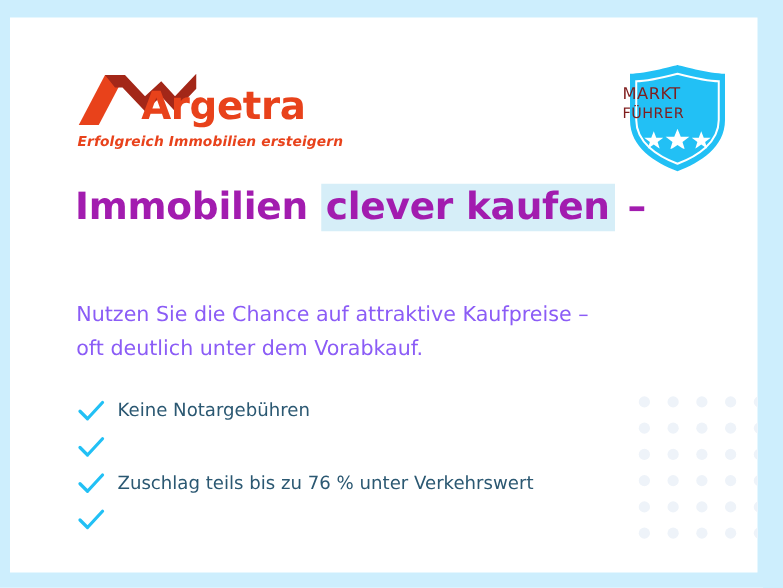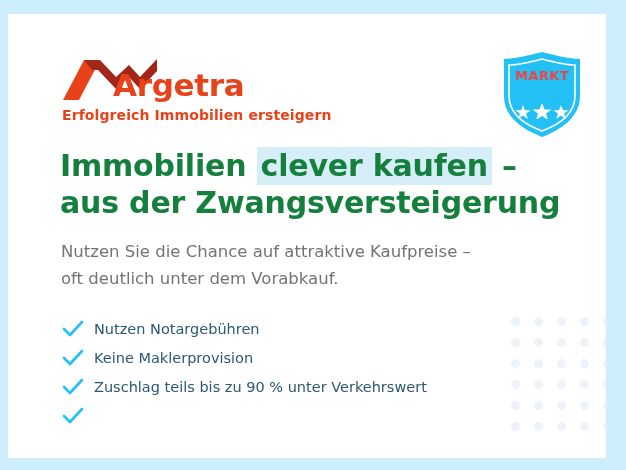--- a/index.html
+++ b/index.html
@@ -69,81 +69,81 @@
     font-weight: bold;
     color: #e8421b;
     letter-spacing: -0.3px;
     line-height: 1;
     font-family: "DejaVu Sans", sans-serif;
   }
   .logo-tagline {
     position: absolute;
     left: 1px;
     top: 49px;
-    font-size: 14px;
+    font-size: 11px;
     font-weight: bold;
     color: #e8421b;
     letter-spacing: 0.1px;
     white-space: nowrap;
     font-family: "DejaVu Sans", sans-serif;
+    font-style: italic;
   }
 
   
   .badge {
     position: absolute;
     left: 490px;
     top: 36px;
     width: 88px;
     height: 90px;
   }
   .badge-text-wrap {
     position: absolute;
     left: 0;
     top: 19px;
     width: 88px;
-    text-align: center;
-    color: #ef4444;
-    font-family: "DejaVu Sans", sans-serif;
-    font-weight: bold;
+    color: #7f1d1d;
+    font-family: "DejaVu Sans", sans-serif;
+    font-weight: normal;
   }
   .badge-line1 { font-size: 13px; letter-spacing: 0.4px; line-height: 14px; }
   .badge-line2 { font-size: 11.5px; letter-spacing: 0.4px; line-height: 14px; }
   .badge-stars {
     position: absolute;
     left: 0;
     top: 53px;
     width: 88px;
     text-align: center;
   }
 
   
   .headline {
     position: absolute;
     left: 52px;
     top: 133px;
     font-size: 30px;
     font-weight: bold;
-    color: #15803d;
+    color: #a21caf;
     line-height: 37px;
     letter-spacing: -0.2px;
     font-family: "DejaVu Sans", sans-serif;
     white-space: nowrap;
   }
   .hl-highlight {
     background: #d6eef8;
     padding: 1px 4px 2px 4px;
   }
 
   
   .subhead {
     position: absolute;
     left: 53px;
     top: 224px;
     font-size: 16.5px;
-    color: #737373;
+    color: #8b5cf6;
     line-height: 27px;
     font-family: "DejaVu Sans", sans-serif;
     white-space: nowrap;
   }
 
   
   .bullets {
     position: absolute;
     left: 53px;
     top: 300px;
@@ -222,64 +222,63 @@
 
     <div class="badge">
       <span>
         <svg width="88" height="90" viewBox="0 0 88 90" xmlns="http://www.w3.org/2000/svg">
           <path d="M44 2 C 44 2, 70 9, 82 9 L 82 46 C 82 68, 62 80, 44 87 C 26 80, 6 68, 6 46 L 6 9 C 18 9, 44 2, 44 2 Z" fill="#22c0f5"></path>
           <path d="M44 9 C 44 9, 67 15, 77 15 L 77 46 C 77 64, 60 75, 44 81 C 28 75, 11 64, 11 46 L 11 15 C 21 15, 44 9, 44 9 Z" fill="none" stroke="#ffffff" stroke-width="1.6"></path>
         </svg>
       </span>
       <div class="badge-text-wrap">
         <div class="badge-line1">MARKT</div>
+        <div class="badge-line2">FÜHRER</div>
       </div>
       <div class="badge-stars">
         <svg width="56" height="16" viewBox="0 0 56 16" xmlns="http://www.w3.org/2000/svg">
           <polygon points="9,2 11,7.2 16.6,7.2 12.1,10.5 13.8,16 9,12.6 4.2,16 5.9,10.5 1.4,7.2 7,7.2" fill="#ffffff"></polygon>
           <polygon points="28,0 30.6,6.4 37.5,6.4 32,10.5 34,17 28,13 22,17 24,10.5 18.5,6.4 25.4,6.4" fill="#ffffff"></polygon>
           <polygon points="47,2 49,7.2 54.6,7.2 50.1,10.5 51.8,16 47,12.6 42.2,16 43.9,10.5 39.4,7.2 45,7.2" fill="#ffffff"></polygon>
         </svg>
       </div>
     </div>
 
     <div class="headline">
       <div><span>Immobilien </span><span class="hl-highlight">clever kaufen</span><span> –</span></div>
-      <div>aus der Zwangsversteigerung</div>
     </div>
 
     <div class="subhead">
       <div>Nutzen Sie die Chance auf attraktive Kaufpreise –</div>
       <div>oft deutlich unter dem Vorabkauf.</div>
     </div>
 
     <div class="bullets">
       <div class="bullet-row">
         <span class="check-icon">
           <svg width="24" height="20" viewBox="0 0 24 20" xmlns="http://www.w3.org/2000/svg">
             <polyline points="3,10 9,16 21,3" fill="none" stroke="#22c0f5" stroke-width="2.6" stroke-linecap="round" stroke-linejoin="round"></polyline>
           </svg>
         </span>
-        <span class="bullet-label">Nutzen Notargebühren</span>
-      </div>
-      <div class="bullet-row">
-        <span class="check-icon">
-          <svg width="24" height="20" viewBox="0 0 24 20" xmlns="http://www.w3.org/2000/svg">
-            <polyline points="3,10 9,16 21,3" fill="none" stroke="#22c0f5" stroke-width="2.6" stroke-linecap="round" stroke-linejoin="round"></polyline>
-          </svg>
-        </span>
-        <span class="bullet-label">Keine Maklerprovision</span>
-      </div>
-      <div class="bullet-row">
-        <span class="check-icon">
-          <svg width="24" height="20" viewBox="0 0 24 20" xmlns="http://www.w3.org/2000/svg">
-            <polyline points="3,10 9,16 21,3" fill="none" stroke="#22c0f5" stroke-width="2.6" stroke-linecap="round" stroke-linejoin="round"></polyline>
-          </svg>
-        </span>
-        <span class="bullet-label">Zuschlag teils bis zu 90 % unter Verkehrswert</span>
+        <span class="bullet-label">Keine Notargebühren</span>
+      </div>
+      <div class="bullet-row">
+        <span class="check-icon">
+          <svg width="24" height="20" viewBox="0 0 24 20" xmlns="http://www.w3.org/2000/svg">
+            <polyline points="3,10 9,16 21,3" fill="none" stroke="#22c0f5" stroke-width="2.6" stroke-linecap="round" stroke-linejoin="round"></polyline>
+          </svg>
+        </span>
+      </div>
+      <div class="bullet-row">
+        <span class="check-icon">
+          <svg width="24" height="20" viewBox="0 0 24 20" xmlns="http://www.w3.org/2000/svg">
+            <polyline points="3,10 9,16 21,3" fill="none" stroke="#22c0f5" stroke-width="2.6" stroke-linecap="round" stroke-linejoin="round"></polyline>
+          </svg>
+        </span>
+        <span class="bullet-label">Zuschlag teils bis zu 76 % unter Verkehrswert</span>
       </div>
       <div class="bullet-row">
         <span class="check-icon">
           <svg width="24" height="20" viewBox="0 0 24 20" xmlns="http://www.w3.org/2000/svg">
             <polyline points="3,10 9,16 21,3" fill="none" stroke="#22c0f5" stroke-width="2.6" stroke-linecap="round" stroke-linejoin="round"></polyline>
           </svg>
         </span>
       </div>
     </div>
 

